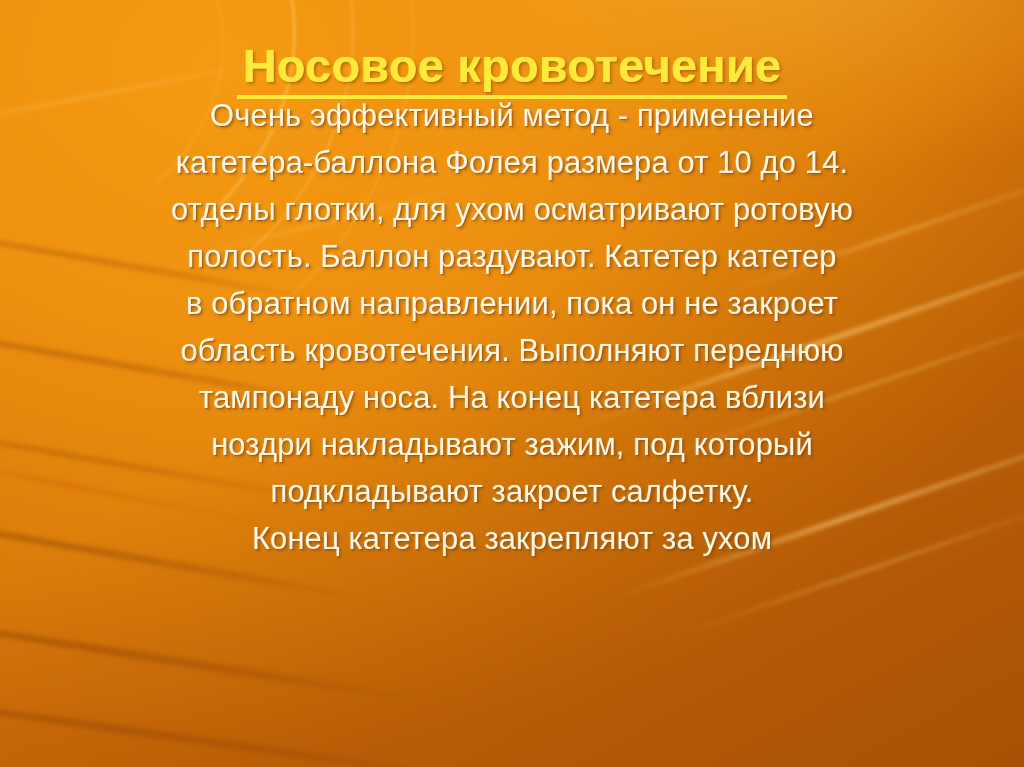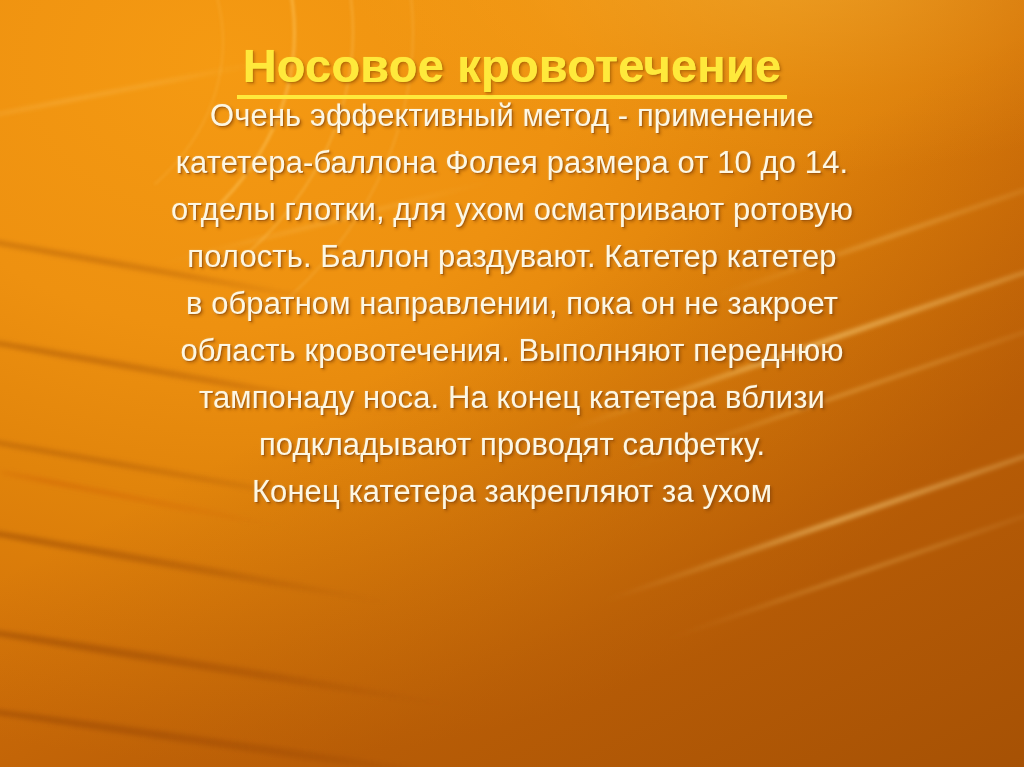--- a/index.html
+++ b/index.html
@@ -151,17 +151,18 @@
   </div>
 
   <div id="body-text">
     <div class="body-line">Очень эффективный метод - применение</div>
     <div class="body-line">катетера-баллона Фолея размера от 10 до 14.</div>
     <div class="body-line">отделы глотки, для ухом осматривают ротовую</div>
     <div class="body-line">полость. Баллон раздувают. Катетер катетер</div>
     <div class="body-line">в обратном направлении, пока он не закроет</div>
     <div class="body-line">область кровотечения. Выполняют переднюю</div>
     <div class="body-line">тампонаду носа. На конец катетера вблизи</div>
-    <div class="body-line">подкладывают проводят салфетку.</div>
+    <div class="body-line">ноздри накладывают зажим, под который</div>
+    <div class="body-line">подкладывают закроет салфетку.</div>
     <div class="body-line">Конец катетера закрепляют за ухом</div>
   </div>
 
 </div>
 
 </body></html>

